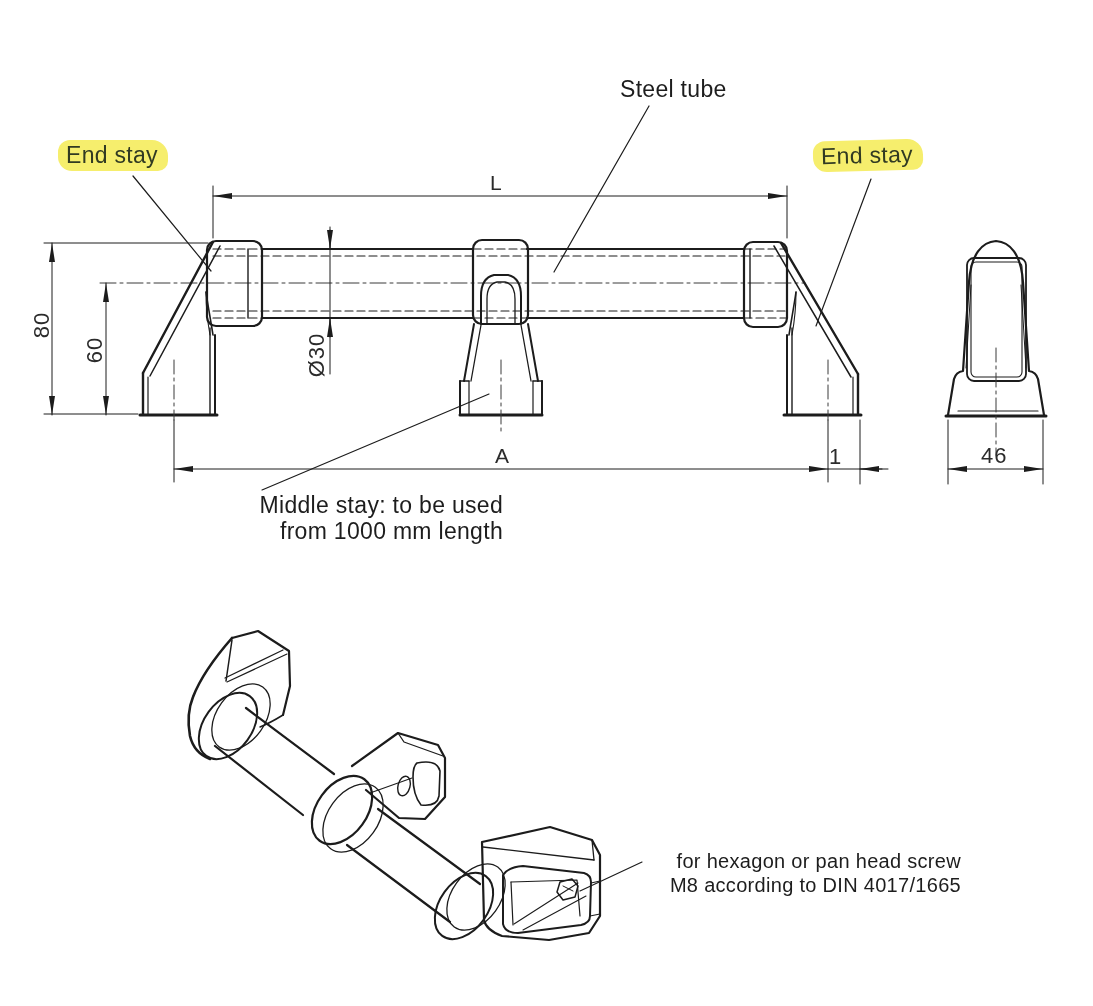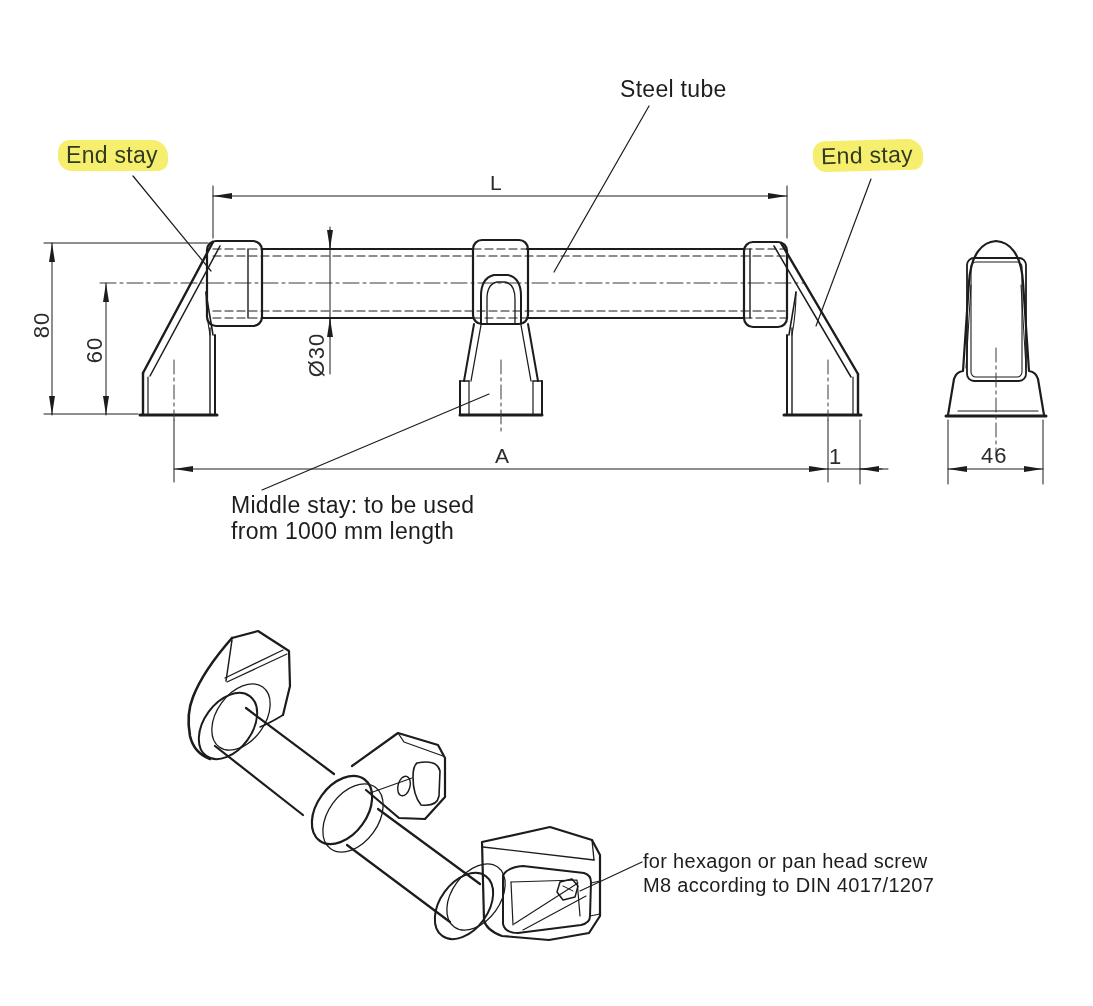--- a/index.html
+++ b/index.html
@@ -21,20 +21,21 @@
   }
   .hl{
     background:#f6ee6d;
     border-radius:12px 16px 10px 14px;
     padding:2px 10px 3px 8px;
     color:#313a22;
   }
   .note{
     white-space:normal;
     line-height:1.15;
+    text-align:right;
   }
   .dim{
     position:absolute;
     color:#2b2b2b;
     font-size:22px;
     letter-spacing:1px;
     white-space:nowrap;
     text-align:center;
   }
   .rot{
@@ -234,21 +235,21 @@
   <div class="lbl" style="left:58px;top:112px;">
     <span class="hl">End stay</span>
   </div>
 
   <div class="lbl" style="left:813px;top:112px;transform:rotate(-1.5deg);">
     <span class="hl">End stay</span>
   </div>
 
   <div class="lbl note" style="left:231px;top:462px;width:272px;">Middle stay: to be used from 1000 mm length</div>
 
-  <div class="lbl note" style="left:643px;top:819px;width:318px;font-size:20px;line-height:1.2;">for hexagon or pan head screw M8 according to DIN 4017/1207</div>
+  <div class="lbl note" style="left:643px;top:819px;width:318px;font-size:20px;line-height:1.2;">for hexagon or pan head screw M8 according to DIN 4017/1665</div>
 
   <div class="dim" style="left:490px;top:141px;font-size:21px;">L</div>
 
   <div class="dim rot" style="left:12px;top:281px;">80</div>
 
   <div class="dim rot" style="left:65px;top:306px;">60</div>
 
   <div class="dim rot" style="left:287px;top:311px;">Ø30</div>
 
   <div class="dim" style="left:495px;top:414px;font-size:21px;">A</div>

